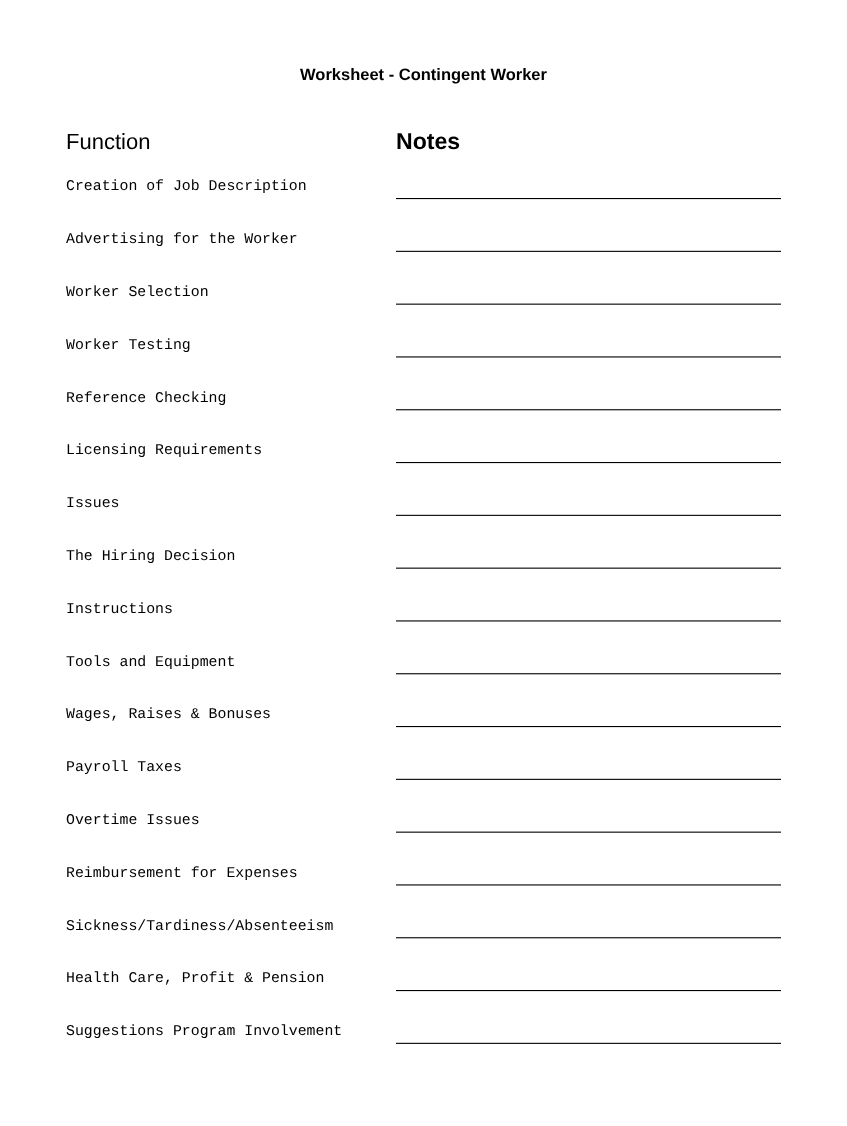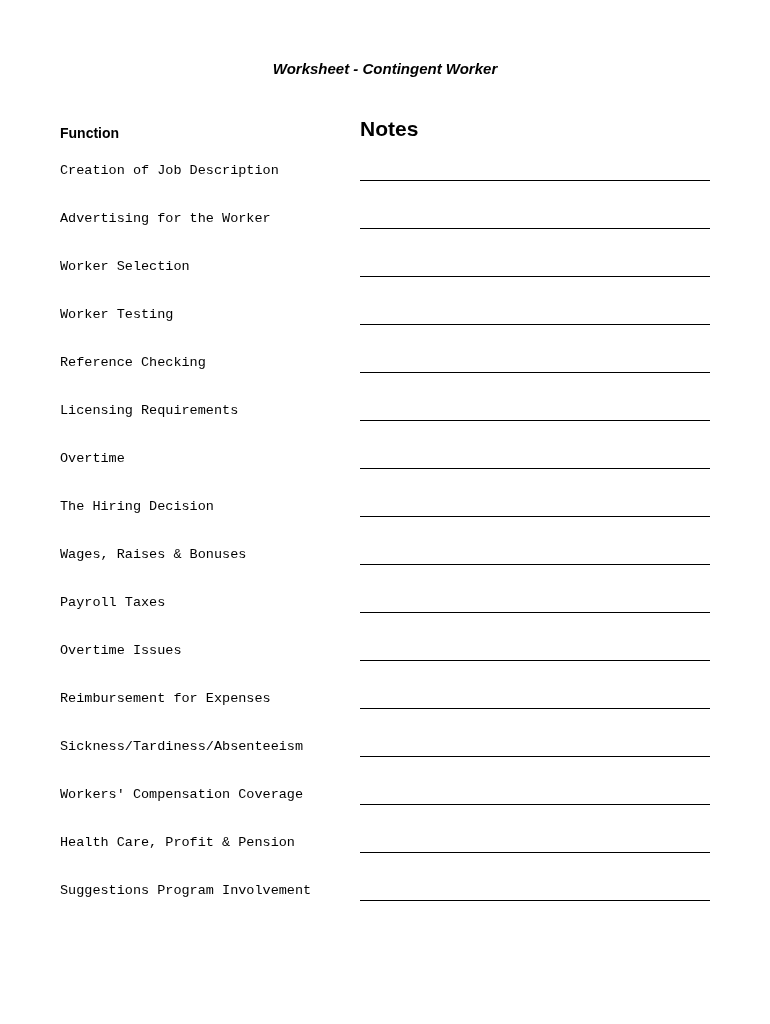--- a/index.html
+++ b/index.html
@@ -17,34 +17,33 @@
       min-height: 1024px;
       padding: 40px 60px;
     }
 
     .page-title {
       text-align: center;
       font-weight: bold;
       font-size: 15px;
       margin-bottom: 40px;
       margin-top: 20px;
-      font-style: italic;
     }
 
     .header-row {
       display: flex;
       align-items: flex-end;
       margin-bottom: 8px;
       padding-bottom: 2px;
     }
 
     .col-function-header {
       width: 300px;
-      font-weight: bold;
-      font-size: 14px;
+      font-weight: normal;
+      font-size: 20px;
     }
 
     .col-notes-header {
       flex: 1;
       font-weight: bold;
       font-size: 21px;
     }
 
     .worksheet-row {
       display: flex;
@@ -96,25 +95,33 @@
     </div>
     <div class="worksheet-row">
       <div class="col-function">Reference Checking</div>
       <div class="col-notes"></div>
     </div>
     <div class="worksheet-row">
       <div class="col-function">Licensing Requirements</div>
       <div class="col-notes"></div>
     </div>
     <div class="worksheet-row">
-      <div class="col-function">Overtime</div>
+      <div class="col-function">Issues</div>
       <div class="col-notes"></div>
     </div>
     <div class="worksheet-row">
       <div class="col-function">The Hiring Decision</div>
+      <div class="col-notes"></div>
+    </div>
+    <div class="worksheet-row">
+      <div class="col-function">Instructions</div>
+      <div class="col-notes"></div>
+    </div>
+    <div class="worksheet-row">
+      <div class="col-function">Tools and Equipment</div>
       <div class="col-notes"></div>
     </div>
     <div class="worksheet-row">
       <div class="col-function">Wages, Raises &amp; Bonuses</div>
       <div class="col-notes"></div>
     </div>
     <div class="worksheet-row">
       <div class="col-function">Payroll Taxes</div>
       <div class="col-notes"></div>
     </div>
@@ -124,24 +131,20 @@
     </div>
     <div class="worksheet-row">
       <div class="col-function">Reimbursement for Expenses</div>
       <div class="col-notes"></div>
     </div>
     <div class="worksheet-row">
       <div class="col-function">Sickness/Tardiness/Absenteeism</div>
       <div class="col-notes"></div>
     </div>
     <div class="worksheet-row">
-      <div class="col-function">Workers' Compensation Coverage</div>
-      <div class="col-notes"></div>
-    </div>
-    <div class="worksheet-row">
       <div class="col-function">Health Care, Profit &amp; Pension</div>
       <div class="col-notes"></div>
     </div>
     <div class="worksheet-row">
       <div class="col-function">Suggestions Program Involvement</div>
       <div class="col-notes"></div>
     </div>
   </div>
 
 </body></html>

